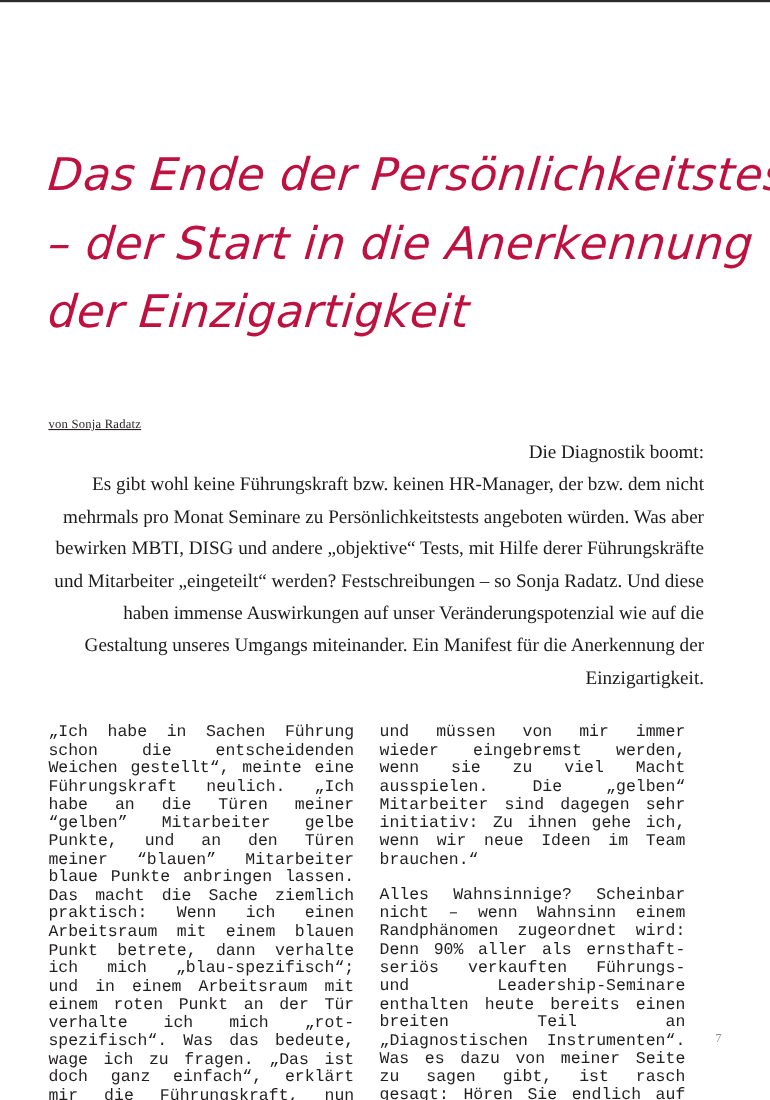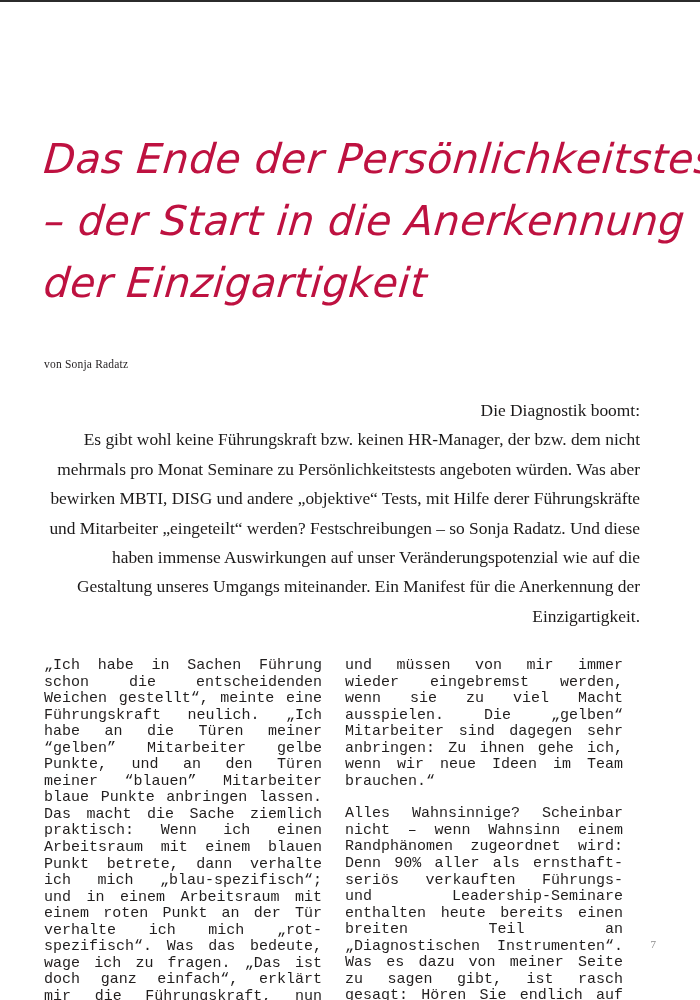--- a/index.html
+++ b/index.html
@@ -46,25 +46,26 @@
     color: #BE1140;
     white-space: nowrap;
     transform: skewX(-5deg);
     transform-origin: left center;
   }
 
   
   .byline {
     position: absolute;
     left: 44px;
-    top: 358px;
+    top: 380px;
     font-family: "Liberation Serif", "DejaVu Serif", serif;
     font-size: 11.5px;
     color: #231f20;
     letter-spacing: 0.2px;
+    text-decoration: underline;
   }
 
   
   .lead {
     position: absolute;
     left: 44px;
     top: 396px;
     width: 596px;
     font-family: "Liberation Serif", "DejaVu Serif", serif;
     font-size: 17.4px;
@@ -140,20 +141,20 @@
   <div class="lead">
     <span class="lead-headline">Die Diagnostik boomt:</span>
     <span class="lead-body">Es gibt wohl keine Führungskraft bzw. keinen HR-Manager, der bzw. dem nicht mehrmals pro Monat Seminare zu Persönlichkeitstests angeboten würden. Was aber bewirken MBTI, DISG und andere „objektive“ Tests, mit Hilfe derer Führungskräfte und Mitarbeiter „eingeteilt“ werden? Festschreibungen – so Sonja Radatz. Und diese haben immense Auswirkungen auf unser Veränderungspotenzial wie auf die Gestaltung unseres Umgangs miteinander. Ein Manifest für die Anerkennung der Einzigartigkeit.</span>
   </div>
 
   <div class="columns">
     <div class="col">
       <p>„Ich habe in Sachen Führung schon die entscheidenden Weichen gestellt“, meinte eine Führungskraft neulich. „Ich habe an die Türen meiner “gelben” Mitarbeiter gelbe Punkte, und an den Türen meiner “blauen” Mitarbeiter blaue Punkte anbringen lassen. Das macht die Sache ziemlich praktisch: Wenn ich einen Arbeitsraum mit einem blauen Punkt betrete, dann verhalte ich mich „blau-spezifisch“; und in einem Arbeitsraum mit einem roten Punkt an der Tür verhalte ich mich „rot-spezifisch“. Was das bedeute, wage ich zu fragen. „Das ist doch ganz einfach“, erklärt mir die Führungskraft, nun ganz Experte: „Die „roten Mitarbeiter“ sind dominant</p>
     </div>
     <div class="col">
-      <p>und müssen von mir immer wieder eingebremst werden, wenn sie zu viel Macht ausspielen. Die „gelben“ Mitarbeiter sind dagegen sehr anbringen: Zu ihnen gehe ich, wenn wir neue Ideen im Team brauchen.“</p>
+      <p>und müssen von mir immer wieder eingebremst werden, wenn sie zu viel Macht ausspielen. Die „gelben“ Mitarbeiter sind dagegen sehr initiativ: Zu ihnen gehe ich, wenn wir neue Ideen im Team brauchen.“</p>
       <p>Alles Wahnsinnige? Scheinbar nicht – wenn Wahnsinn einem Randphänomen zugeordnet wird: Denn 90% aller als ernsthaft-seriös verkauften Führungs- und Leadership-Seminare enthalten heute bereits einen breiten Teil an „Diagnostischen Instrumenten“. Was es dazu von meiner Seite zu sagen gibt, ist rasch gesagt: Hören Sie endlich auf mit dem Wahnsinn!</p>
     </div>
   </div>
 
   <div class="folio">7</div>
 
 </div>
 
 </body></html>

